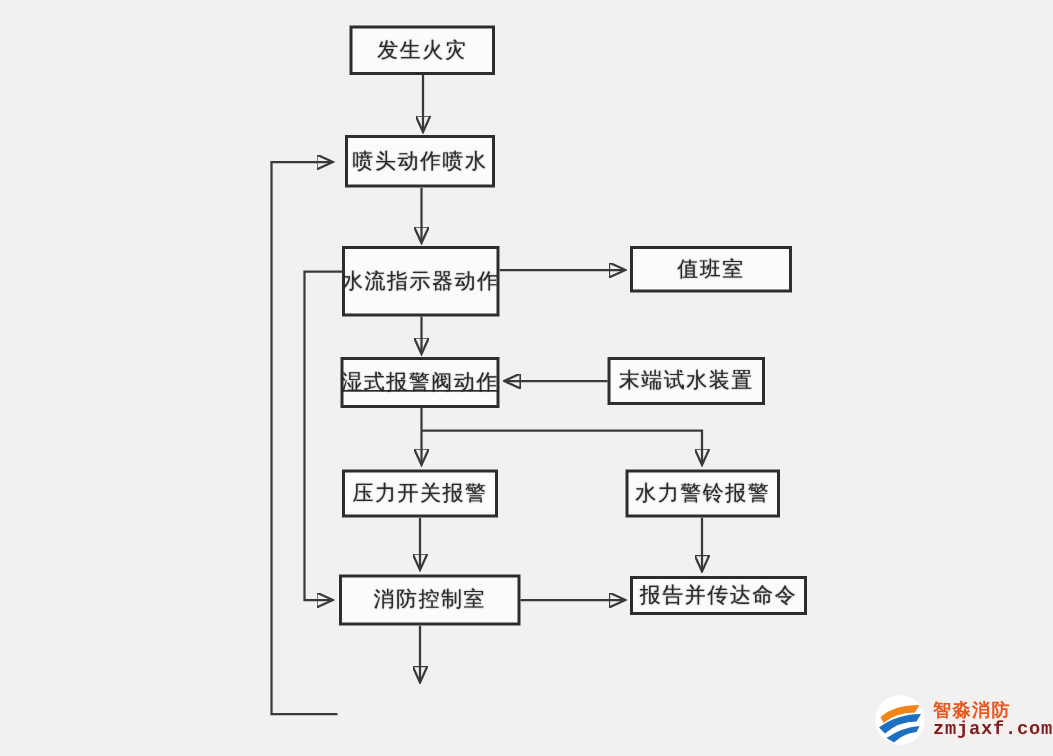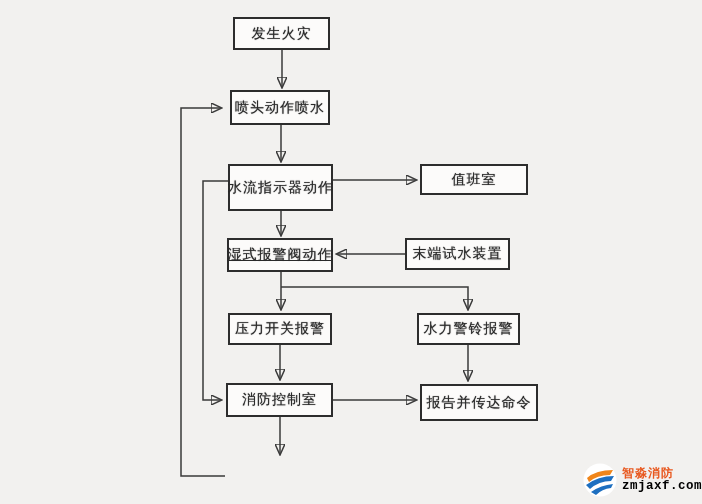--- a/index.html
+++ b/index.html
@@ -25,36 +25,36 @@
     filter:blur(.3px);
   }
   .n-fire          {left:233px;top:17px; width:97px; height:33px;}
   .n-sprinkler     {left:230px;top:90px; width:100px;height:35px;}
   .n-flow-ind      {left:228px;top:164px;width:105px;height:47px;}
   .n-duty          {left:420px;top:164px;width:108px;height:31px;}
   .n-wet-valve     {left:227px;top:238px;width:106px;height:34px;text-decoration:underline;}
   .n-end-test      {left:405px;top:238px;width:105px;height:32px;}
   .n-press         {left:228px;top:313px;width:104px;height:32px;}
   .n-bell          {left:417px;top:313px;width:103px;height:32px;}
-  .n-control       {left:226px;top:383px;width:107px;height:34px;}
-  .n-report        {left:420px;top:384px;width:118px;height:37px;}
+  .n-control       {left:226px;top:383px;width:121px;height:34px;}
+  .n-report        {left:420px;top:384px;width:118px;height:26px;}
   .n-pump          {left:225px;top:458px;width:107px;height:35px;}
 
   .logo{
     position:absolute;left:583px;top:463px;
     display:flex;align-items:center;gap:5px;
   }
   .logo-icon{width:34px;height:34px;display:block;}
   .logo-text{line-height:1.05;}
   .brand{
     font-size:12px;font-weight:bold;color:#e8571d;letter-spacing:1px;
   }
   .domain{
     font-family:"Liberation Mono", monospace;
-    font-size:12.5px;font-weight:bold;color:#000000;letter-spacing:0.5px;
+    font-size:12.5px;font-weight:bold;color:#7f1d1d;letter-spacing:0.5px;
     margin-top:1px;
   }
 </style>
 </head>
 <body>
 
 <div class="canvas">
 
   <svg class="wires" viewBox="0 0 702 504" aria-hidden="true">
     <defs>

